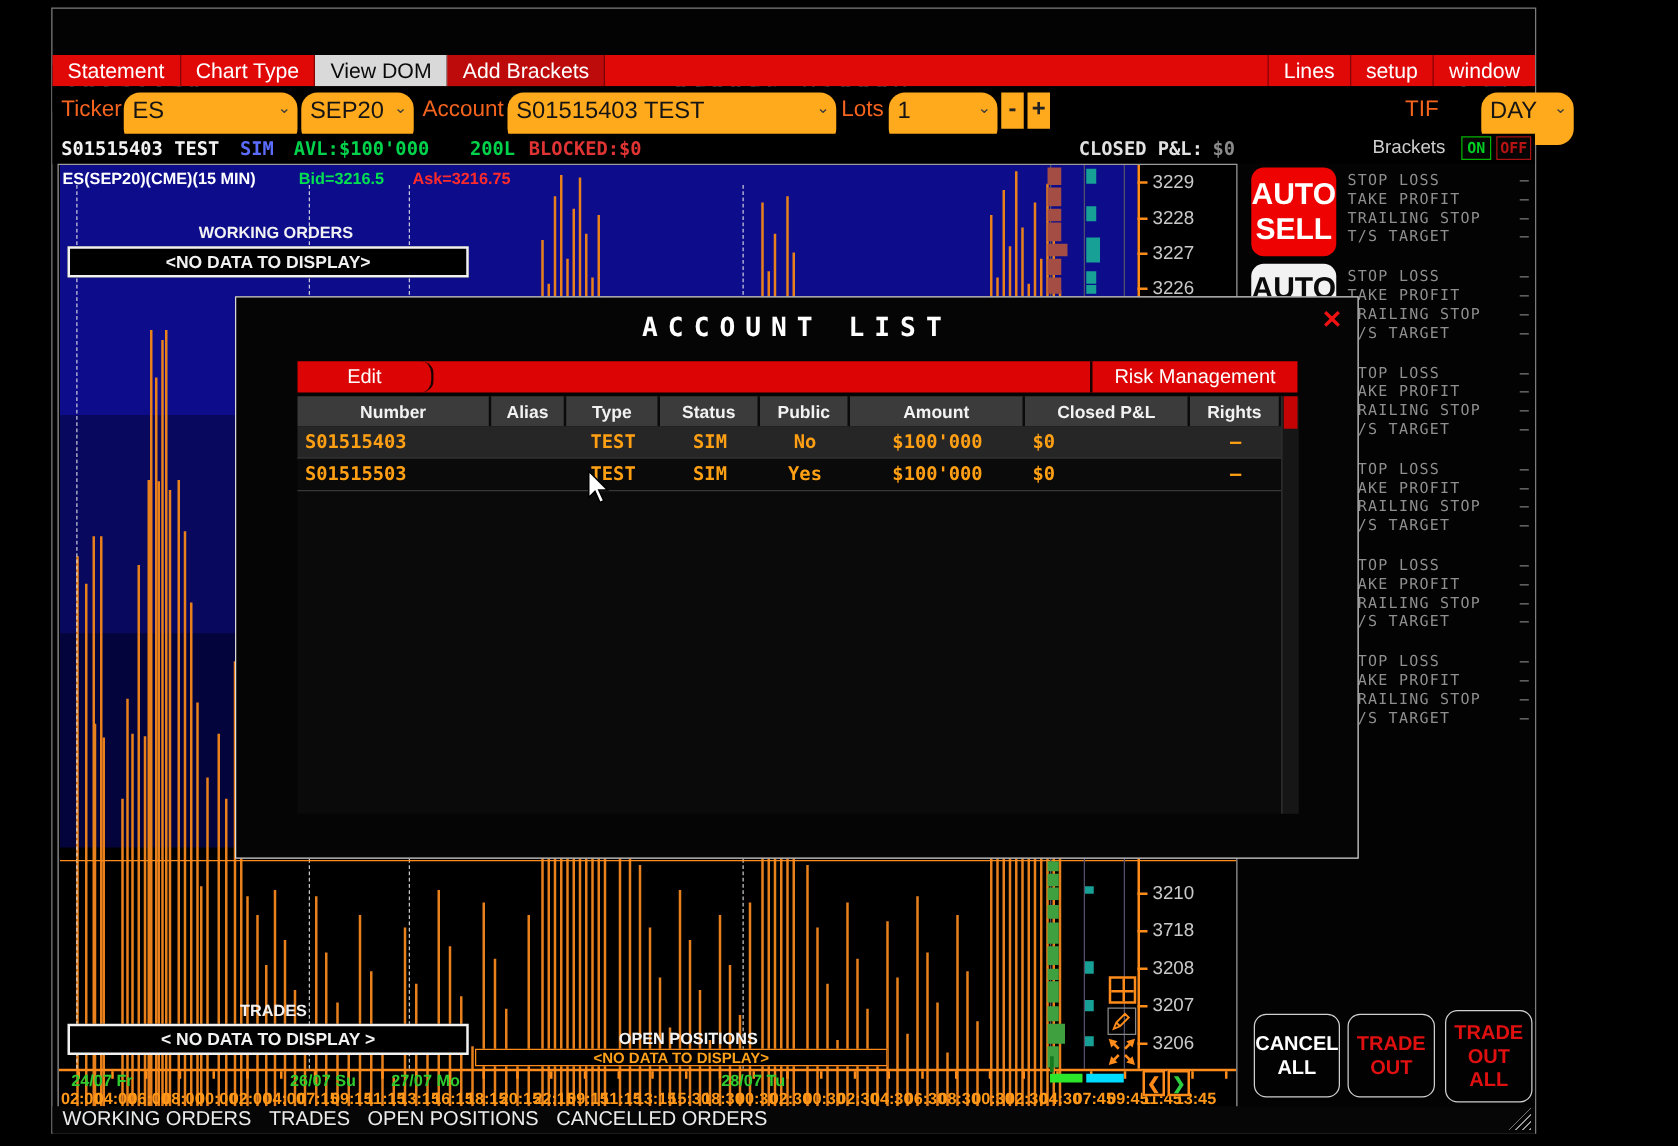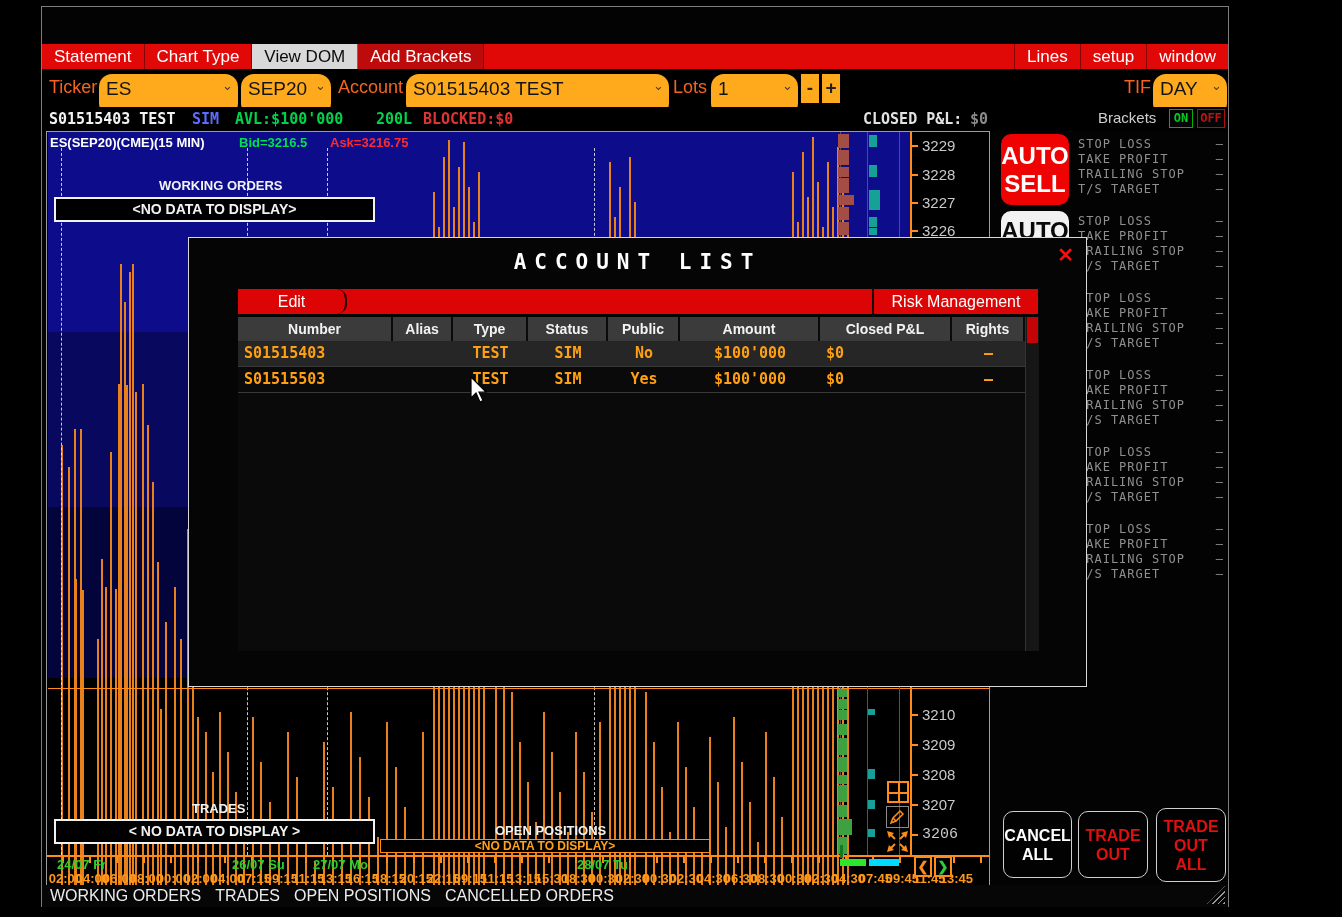--- a/index.html
+++ b/index.html
@@ -151,21 +151,21 @@
       <span class="chev">⌄</span>
     </div>
     <div class="tlabel" style="left:631px;">Lots</div>
     <div class="dd" style="left:669px;width:87px;">
       <span>1</span>
       <span class="chev">⌄</span>
     </div>
     <div class="stepbtn" style="left:759px;">-</div>
     <div class="stepbtn" style="left:780px;">+</div>
     <div class="tlabel" style="left:1082px;">TIF</div>
-    <div class="dd" style="left:1111px;width:74px;">
+    <div class="dd" style="left:1143px;width:74px;">
       <span>DAY</span>
       <span class="chev">⌄</span>
     </div>
   </div>
 
   <div id="statusline">
     <span style="position:absolute;left:7px;color:#f2f2f2;">S01515403 TEST</span>
     <span style="position:absolute;left:150px;color:#5b6cff;">SIM</span>
     <span style="position:absolute;left:193px;color:#00d24b;">AVL:$100'000</span>
     <span style="position:absolute;left:334px;color:#00d24b;">200L</span>
@@ -349,27 +349,27 @@
         <div class="plabel" style="top: 5px;">3229</div>
         <div class="ptick" style="top: 42px;"></div>
         <div class="plabel" style="top: 34px;">3228</div>
         <div class="ptick" style="top: 70px;"></div>
         <div class="plabel" style="top: 62px;">3227</div>
         <div class="ptick" style="top: 98px;"></div>
         <div class="plabel" style="top: 90px;">3226</div>
         <div class="ptick" style="top: 582px;"></div>
         <div class="plabel" style="top: 574px;">3210</div>
         <div class="ptick" style="top: 612px;"></div>
-        <div class="plabel" style="top: 604px;">3209</div>
+        <div class="plabel" style="top: 604px;">3718</div>
         <div class="ptick" style="top: 642px;"></div>
         <div class="plabel" style="top: 634px;">3208</div>
         <div class="ptick" style="top: 672px;"></div>
         <div class="plabel" style="top: 664px;">3207</div>
         <div class="ptick" style="top: 702px;"></div>
-        <div class="plabel" style="top: 694px; font-family: Liberation Mono, monospace;">3206</div>
+        <div class="plabel" style="top: 694px;">3206</div>
       </div>
     <div id="timeaxis">
         <div class="ttick" style="left: 15px;"></div>
         <div class="ttick" style="left: 42px;"></div>
         <div class="ttick" style="left: 69px;"></div>
         <div class="ttick" style="left: 96px;"></div>
         <div class="ttick" style="left: 123px;"></div>
         <div class="ttick" style="left: 150px;"></div>
         <div class="ttick" style="left: 177px;"></div>
         <div class="ttick" style="left: 204px;"></div>

